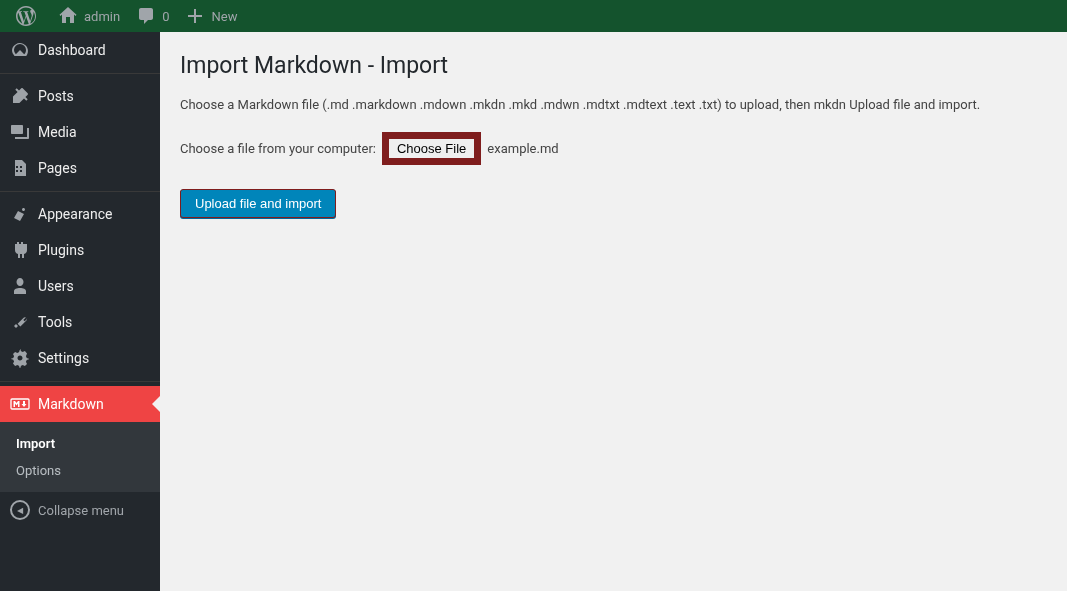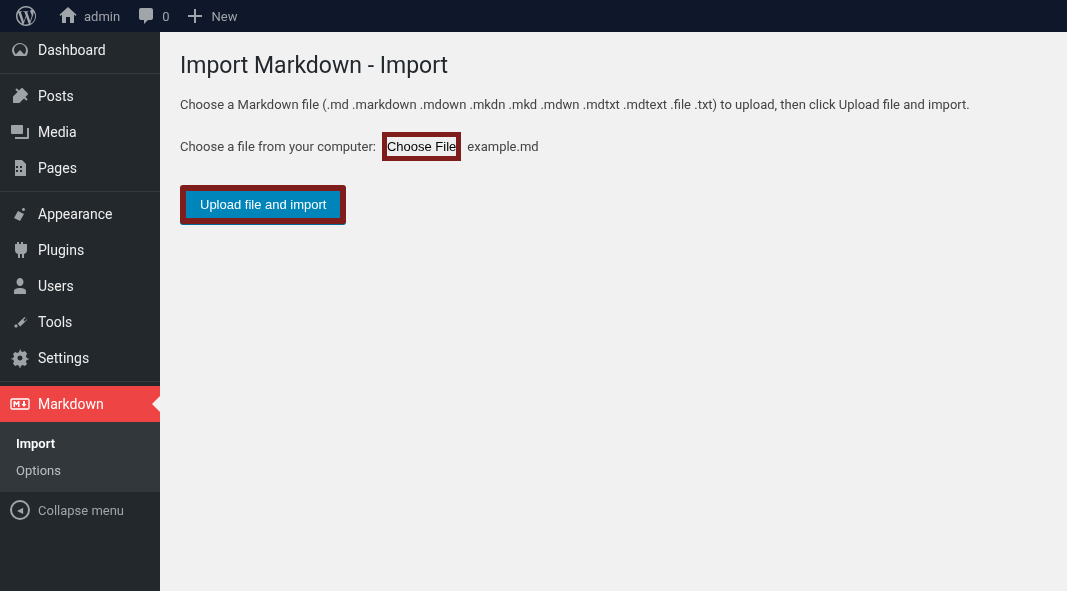--- a/index.html
+++ b/index.html
@@ -1,19 +1,19 @@
 <!DOCTYPE html>
 <html><head>
   <meta charset="utf-8">
   <style>
     * { margin: 0; padding: 0; box-sizing: border-box; }
     body { font-family: -apple-system, BlinkMacSystemFont, "Segoe UI", Roboto, sans-serif; background: #f1f1f1; height: 591px; overflow: hidden; }
     
     
-    .admin-bar { height: 32px; background: #0f172a; display: flex; align-items: center; padding: 0 8px; font-size: 13px; color: #a0a5aa; }
+    .admin-bar { height: 32px; background: #14532d; display: flex; align-items: center; padding: 0 8px; font-size: 13px; color: #a0a5aa; }
     .admin-bar-item { display: flex; align-items: center; padding: 0 8px; height: 32px; cursor: pointer; }
     .admin-bar-icon { display: inline-flex; align-items: center; margin-right: 6px; }
     .admin-bar-icon svg { width: 20px; height: 20px; fill: #a0a5aa; }
     .admin-bar-item:first-child .admin-bar-icon svg { width: 20px; height: 20px; }
     
     
     .wrap { display: flex; height: calc(100% - 32px); }
     .sidebar { width: 160px; background: #23282d; color: #eee; font-size: 14px; position: relative; flex-shrink: 0; }
     .sidebar-item { display: flex; align-items: center; padding: 8px 8px 8px 10px; cursor: pointer; color: #eee; }
     .sidebar-item.current { background: #ef4444; color: #fff; position: relative; }
@@ -25,23 +25,23 @@
     .sidebar-separator { height: 5px; border-top: 1px solid #393939; margin: 5px 0 0; }
     .sidebar-submenu { background: #32373c; padding: 8px 4px; }
     .sidebar-submenu-item { display: block; padding: 6px 12px; color: rgba(240,245,250,0.7); font-size: 13px; cursor: pointer; }
     .sidebar-submenu-item.current { color: #fff; font-weight: 600; }
     
     
     .content { flex: 1; padding: 12px 20px; overflow: auto; }
     h1 { font-size: 23px; font-weight: 400; color: #23282d; margin: 8px 0 18px; }
     .desc { font-size: 13px; color: #444; margin-bottom: 20px; }
     .file-row { font-size: 13px; color: #444; display: flex; align-items: center; gap: 6px; margin-bottom: 24px; }
-    .file-button { background: #efefef; border: 5px solid #7f1d1d; padding: 2px 0; font-size: 13px; cursor: pointer; font-family: Arial, sans-serif; }
+    .file-button { background: #efefef; border: 7px solid #7f1d1d; padding: 2px 8px; font-size: 13px; cursor: pointer; font-family: Arial, sans-serif; }
     .filename { font-size: 13px; color: #444; }
-    .primary-btn { background: #0085ba; border: 6px solid #7f1d1d; color: #fff; font-size: 13px; padding: 6px 14px; border-radius: 3px; cursor: pointer; box-shadow: 0 1px 0 #006799; }
+    .primary-btn { background: #0085ba; border: 1px solid #7f1d1d; color: #fff; font-size: 13px; padding: 6px 14px; border-radius: 3px; cursor: pointer; box-shadow: 0 1px 0 #006799; }
     
     .collapse-icon { width: 20px; height: 20px; border: 2px solid #a0a5aa; border-radius: 50%; display: inline-flex; align-items: center; justify-content: center; margin-right: 8px; }
     .collapse-icon::before { content: "◀"; font-size: 8px; color: #a0a5aa; }
   </style>
 </head>
 <body>
 
 <div class="admin-bar">
   <div class="admin-bar-item">
     <span class="admin-bar-icon">
@@ -168,21 +168,21 @@
       <div class="sidebar-submenu-item">Options</div>
     </div>
     <div class="sidebar-item collapse-item">
       <span class="collapse-icon"></span>
       <span>Collapse menu</span>
     </div>
   </div>
 
   <div class="content">
     <h1>Import Markdown - Import</h1>
-    <p class="desc">Choose a Markdown file (.md .markdown .mdown .mkdn .mkd .mdwn .mdtxt .mdtext .file .txt) to upload, then click Upload file and import.</p>
+    <p class="desc">Choose a Markdown file (.md .markdown .mdown .mkdn .mkd .mdwn .mdtxt .mdtext .text .txt) to upload, then mkdn Upload file and import.</p>
     <div class="file-row">
       <span>Choose a file from your computer:</span>
       <button class="file-button">Choose File</button>
       <span class="filename">example.md</span>
     </div>
     <button class="primary-btn">Upload file and import</button>
   </div>
 </div>
 
 </body></html>

